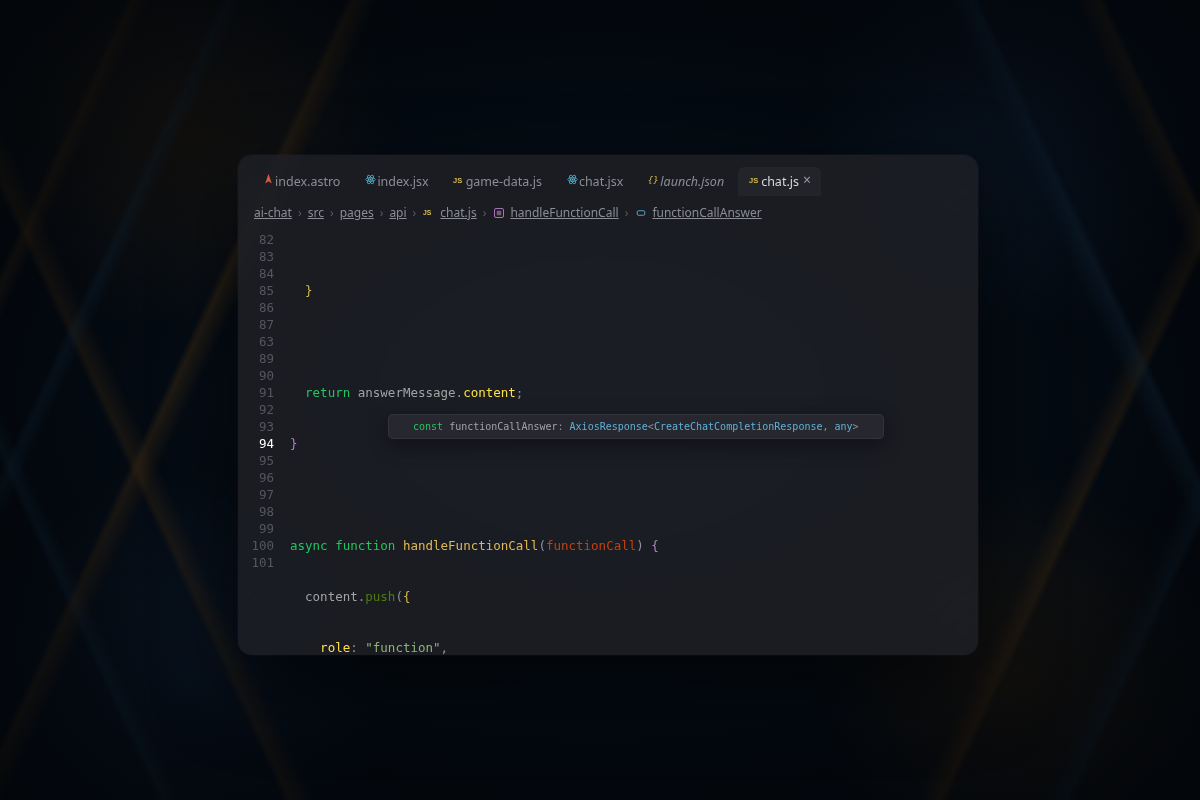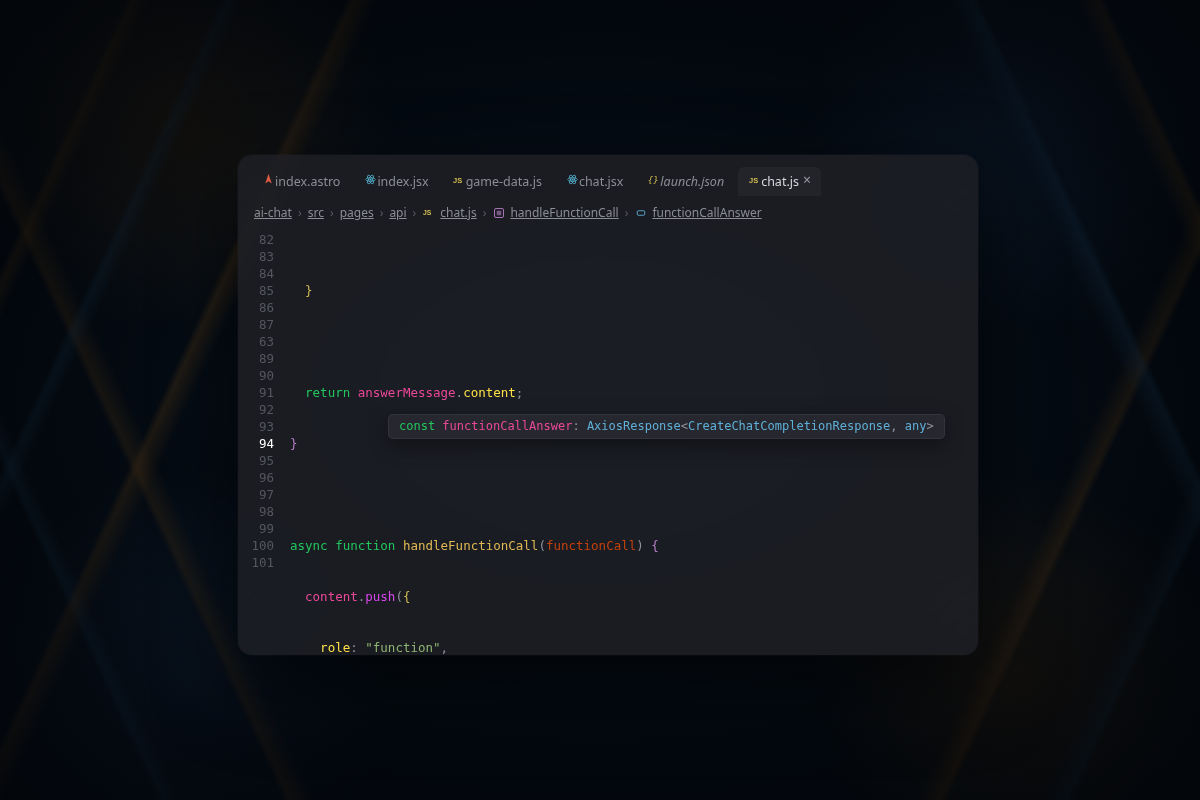--- a/index.html
+++ b/index.html
@@ -93,38 +93,38 @@
     padding: 4px 14px 0 6px;
     color: #c9cbd2;
     position: relative;
     white-space: pre;
   }
   .code .line { height: 17px; position: relative; }
 
   
   .kw { color:#22c55e; }    
   .fn { color:#e0b854; }    
-  .call { color:#d946ef; }
+  .call { color:#4d7c0f; }
   .prop { color:#fde047; }
   .str { color:#8fb573; }
   .pun { color:#8f919a; }
   .paren { color:#8f919a; }
   .param { color:#c2410c; }
-  .id { color:#ec4899; }  
+  .id { color:#a3a3a3; }  
   .rbrace-y { color:#d4bc52; }
   .rbrace-p { color:#b67fc7; }
   .type { color:#5fb0d8; }
 
   .hint {
     position:absolute;
     background: rgba(40,41,48,0.98);
     border:1px solid rgba(255,255,255,0.06);
     border-radius:5px;
-    padding:3px 10px;
-    font-size:12px;
+    padding:3px 24px;
+    font-size:10px;
     color:#c9cbd2;
     white-space: nowrap;
     box-shadow: 0 6px 20px rgba(0,0,0,0.4);
     z-index: 5;
   }
 
   
   .ico-astro svg, .ico-react svg, .ico-js svg, .ico-json svg, .ico-sym svg { display:block; }
 </style>
 </head>

